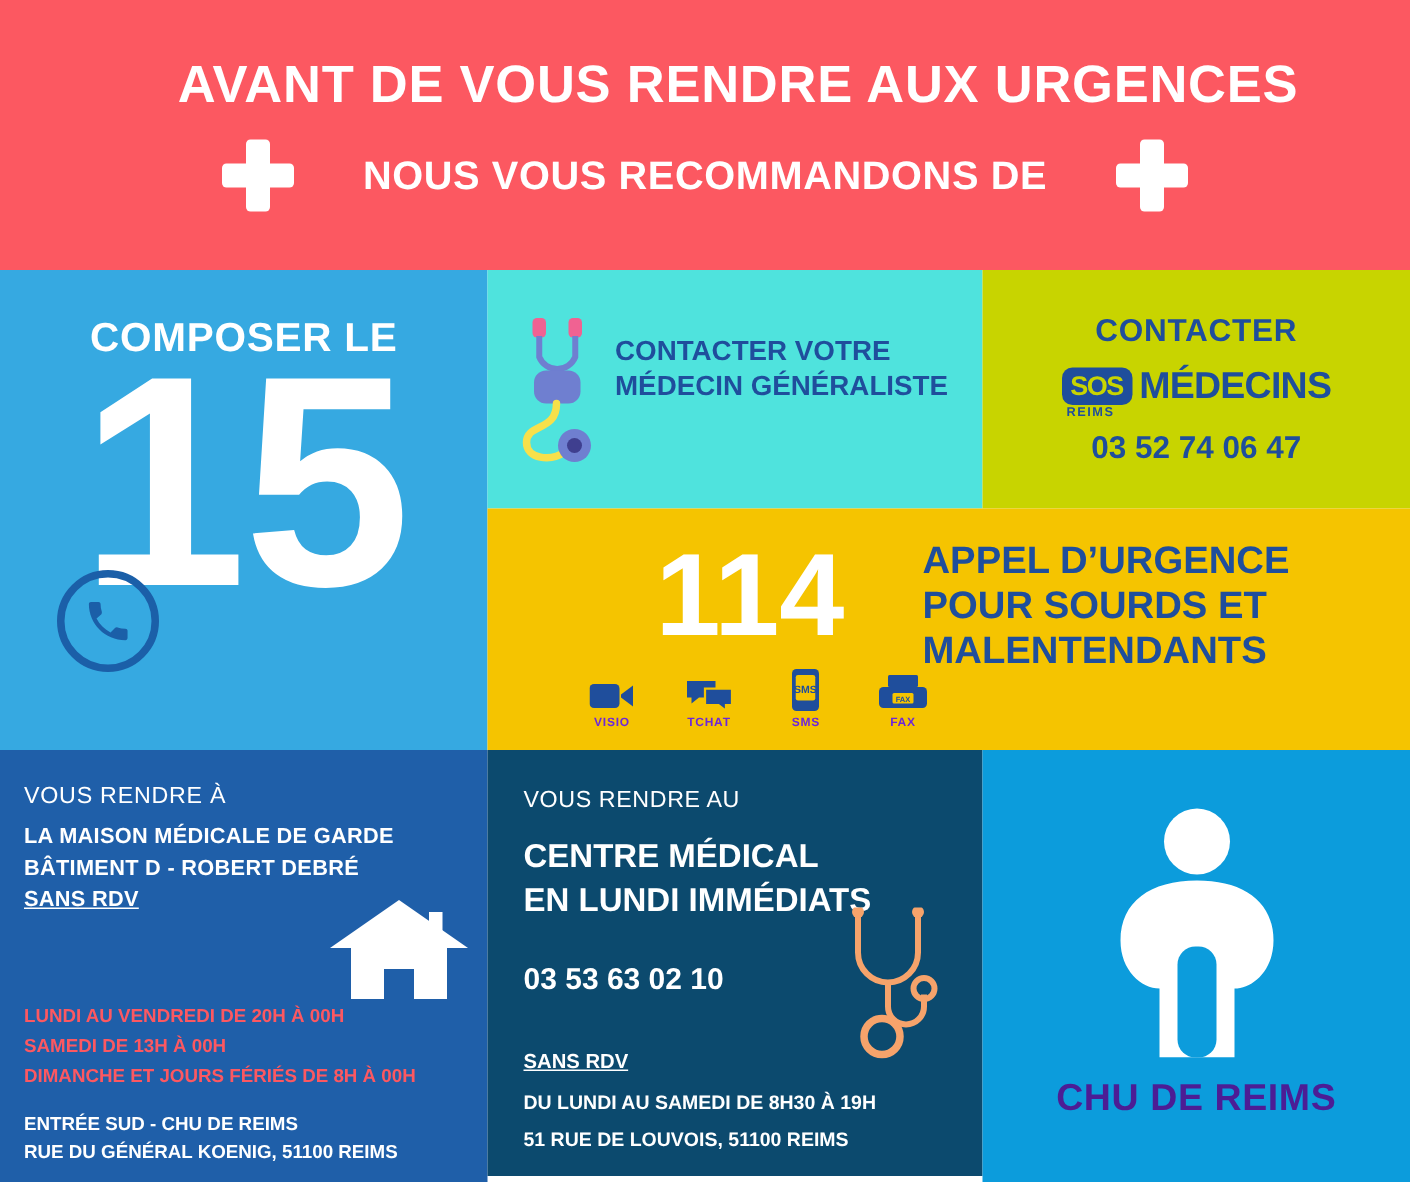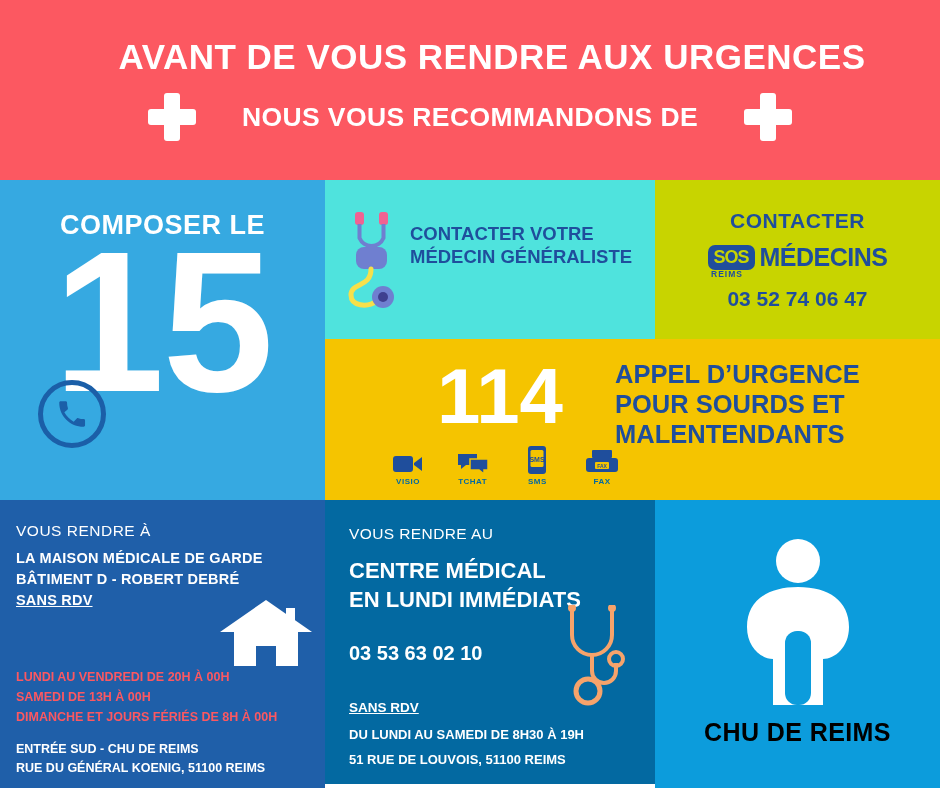--- a/index.html
+++ b/index.html
@@ -97,21 +97,21 @@
     font-size:78px; font-weight:bold; line-height:1; color:#fff;
   }
   .yellow-text {
     position:absolute; left:290px; top:20px; width:320px;
     font-size:25.5px; font-weight:bold; line-height:1.18; color:#1f4e9c;
   }
   .modes {
     position:absolute; left:55px; top:105px; width:250px;
     display:flex; justify-content:space-between; align-items:flex-end;
   }
-  .mode { width:56px; text-align:center; color:#0369a1; }
+  .mode { width:56px; text-align:center; color:#6d28d9; }
   .mode-glyph {
     height:30px; display:flex; align-items:flex-end; justify-content:center;
   }
   .mode-label { font-size:8px; font-weight:bold; letter-spacing:0.5px; margin-top:3px; }
 
   
   .navy {
     position:absolute; left:0; top:500px; width:325px; height:288px;
     background:#1f5fa9; color:#fff;
   }
@@ -128,39 +128,39 @@
   .navy-addr {
     position:absolute; left:16px; top:240px; width:305px;
     font-size:12.5px; font-weight:bold; line-height:1.55; color:#fff;
   }
   .house {
     position:absolute; left:218px; top:98px; width:96px; height:70px; color:#fff;
   }
 
   .orange {
     position:absolute; left:325px; top:500px; width:330px; height:284px;
-    background:#0369a1; color:#fff;
+    background:#0c4a6e; color:#fff;
   }
   .or-lead { position:absolute; left:24px; top:25px; font-size:15.5px; letter-spacing:0.4px; }
   .or-title {
     position:absolute; left:24px; top:57px; width:260px;
     font-size:22px; font-weight:bold; line-height:1.3;
   }
   .or-phone { position:absolute; left:24px; top:142px; font-size:20px; font-weight:bold; }
   .or-sansrdv {
     position:absolute; left:24px; top:200px; font-size:13.5px; font-weight:bold;
     text-decoration:underline;
   }
   .or-hours { position:absolute; left:24px; top:227px; font-size:13px; font-weight:bold; }
   .or-addr  { position:absolute; left:24px; top:252px; font-size:13px; font-weight:bold; }
   .stetho2 { position:absolute; left:233px; top:105px; width:80px; height:105px; }
 
   .cyan {
     position:absolute; left:655px; top:500px; width:285px; height:288px;
-    background:#0c9cdc; color:#000000;
+    background:#0c9cdc; color:#4c1d95;
   }
   .chu-logo { position:absolute; left:78px; top:35px; width:130px; height:170px; }
   .chu-label {
     position:absolute; left:0; top:218px; width:285px; text-align:center;
     font-size:25px; font-weight:bold; letter-spacing:0.4px;
   }
 </style>
 </head>
 <body>
 

